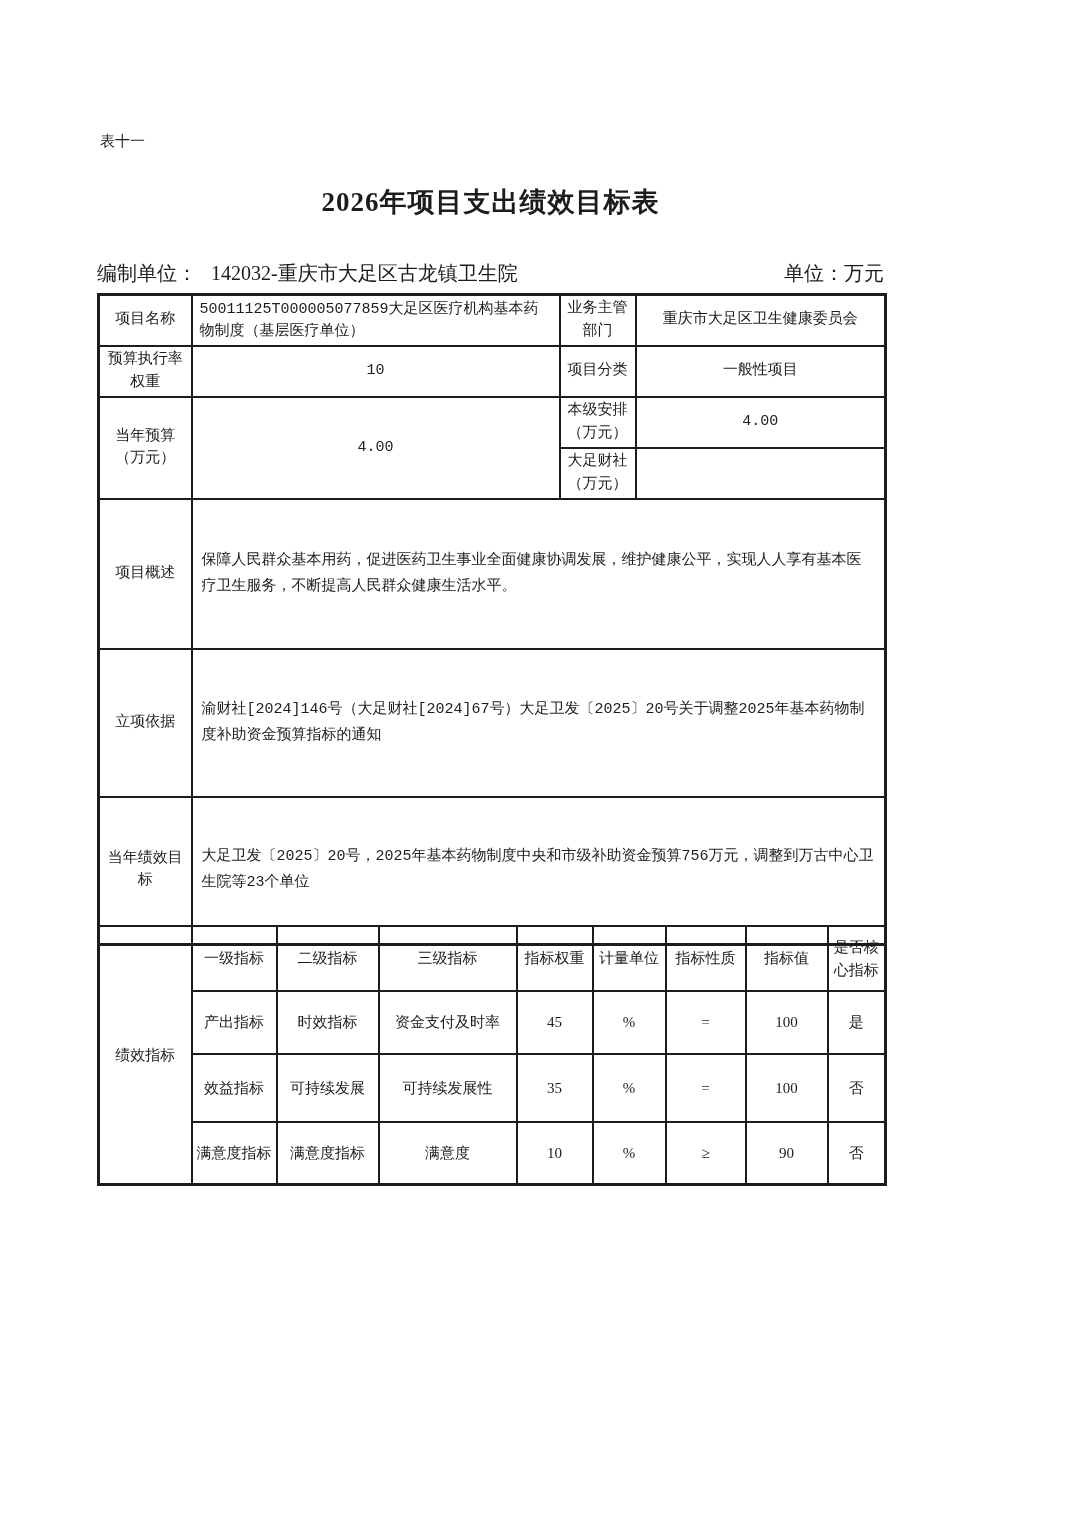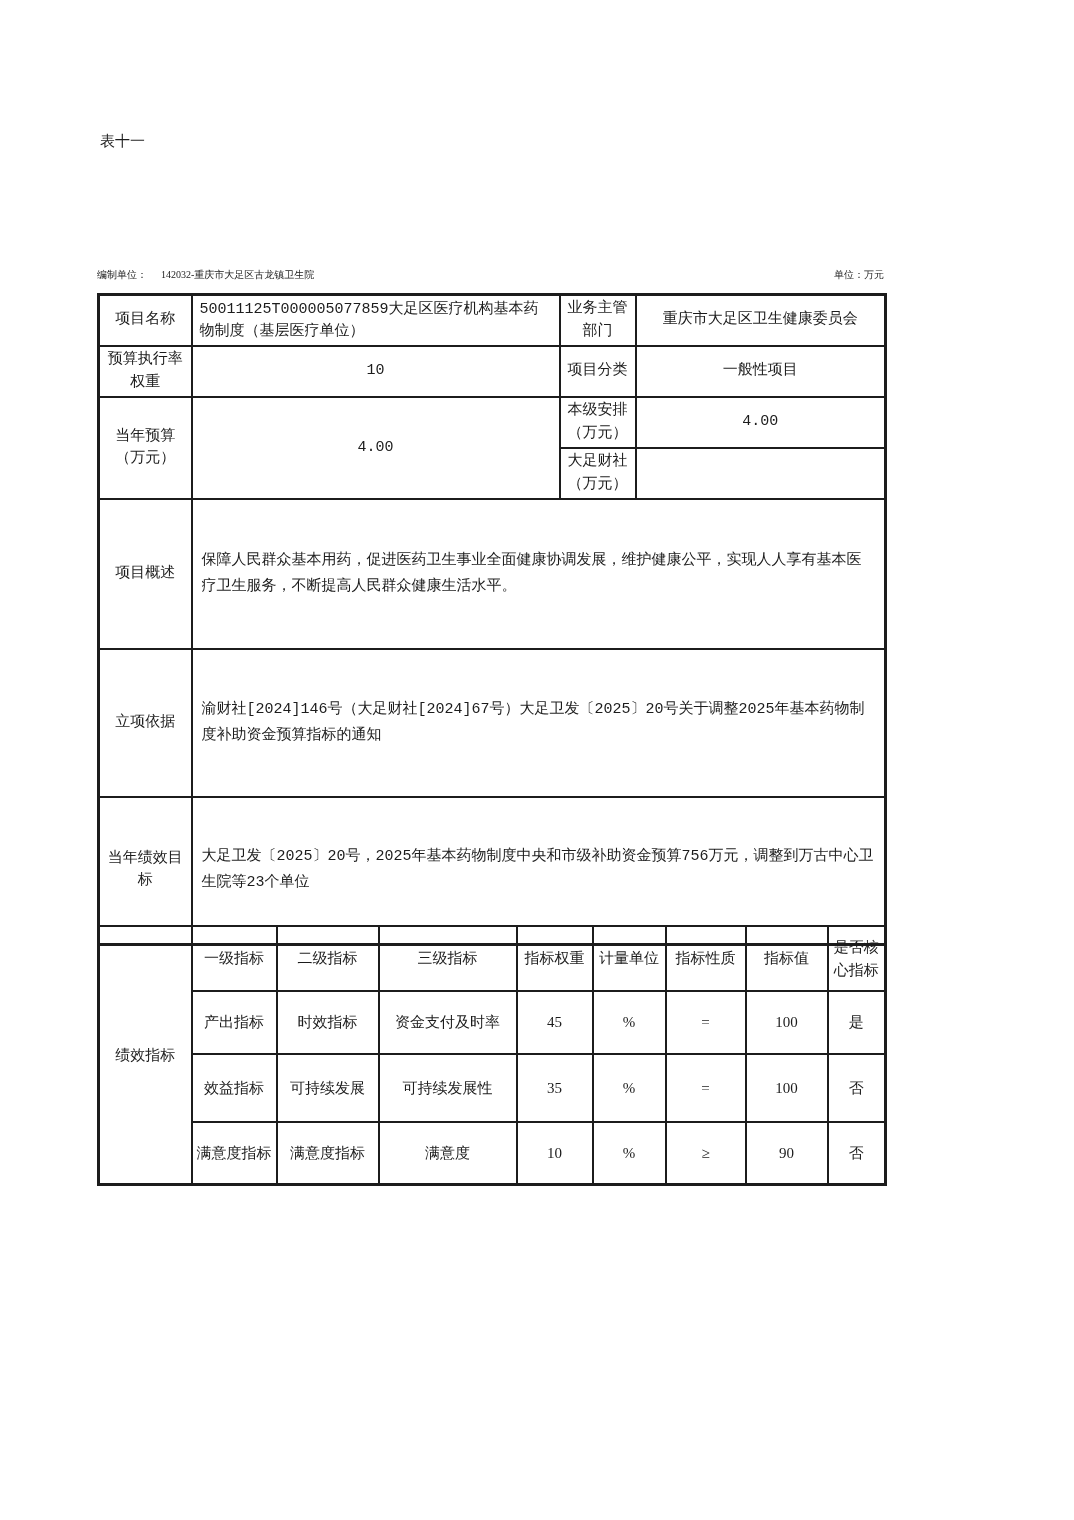--- a/index.html
+++ b/index.html
@@ -33,23 +33,23 @@
     top: 184px;
     width: 787px;
     text-align: center;
     font-size: 27px;
     font-weight: bold;
     letter-spacing: 1px;
   }
   .meta-row {
     position: absolute;
     left: 97px;
-    top: 268px;
+    top: 260px;
     width: 787px;
-    font-size: 10px;
+    font-size: 20px;
     display: flex;
     align-items: flex-end;
   }
   .meta-row .prepared-value { margin-left: 14px; }
   .meta-row .spacer { flex: 1; }
 
   table {
     border-collapse: collapse;
     table-layout: fixed;
     width: 787px;
@@ -88,20 +88,21 @@
     line-height: 1.45;
   }
 </style>
 </head>
 <body>
 
 <div class="sheet">
 
   <div class="table-label">表十一</div>
 
+  <div class="doc-title">2026年项目支出绩效目标表</div>
 
   <div class="meta-row">
     <span>编制单位：</span>
     <span class="prepared-value">142032-重庆市大足区古龙镇卫生院</span>
     <span class="spacer"></span>
     <span>单位：万元</span>
   </div>
 
   <table class="tbl-top">
     <colgroup>

